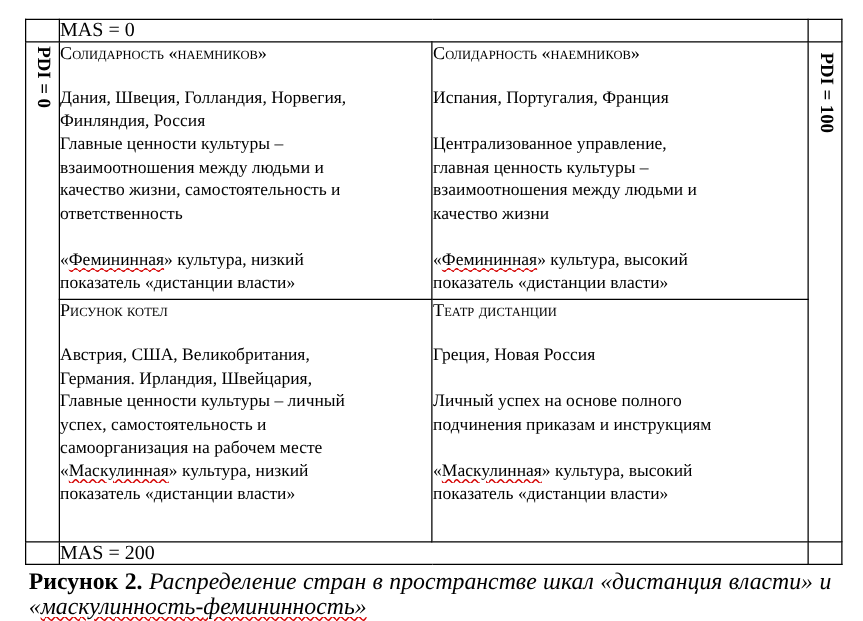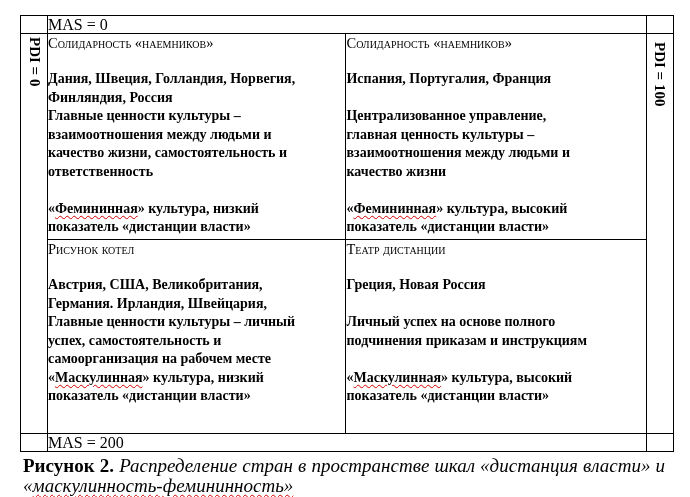--- a/index.html
+++ b/index.html
@@ -55,21 +55,20 @@
   .q-title {
     font-variant: small-caps;
     font-size: 14.5px;
     line-height: 18px;
     margin-bottom: 18px;
   }
   .q-body {
     font-size: 14px;
     line-height: 18.5px;
     white-space: pre-line;
-    font-weight: bold;
   }
 
   .sq {
     text-decoration-line: underline;
     text-decoration-style: wavy;
     text-decoration-color: #d40000;
     text-decoration-thickness: 1px;
     text-underline-offset: 2px;
   }
 

